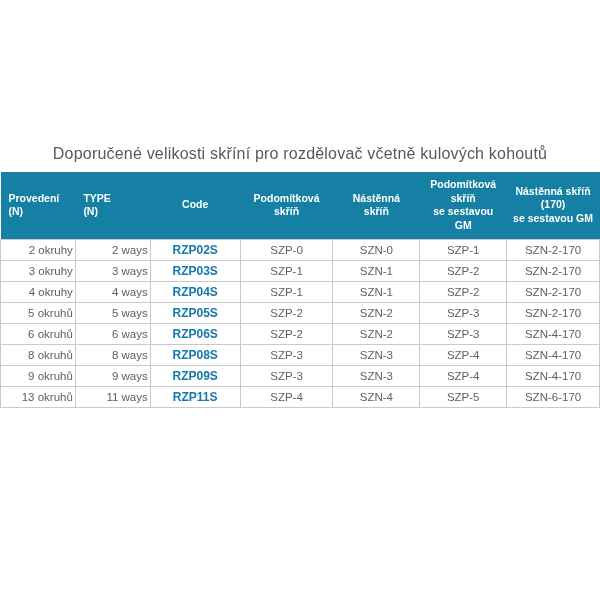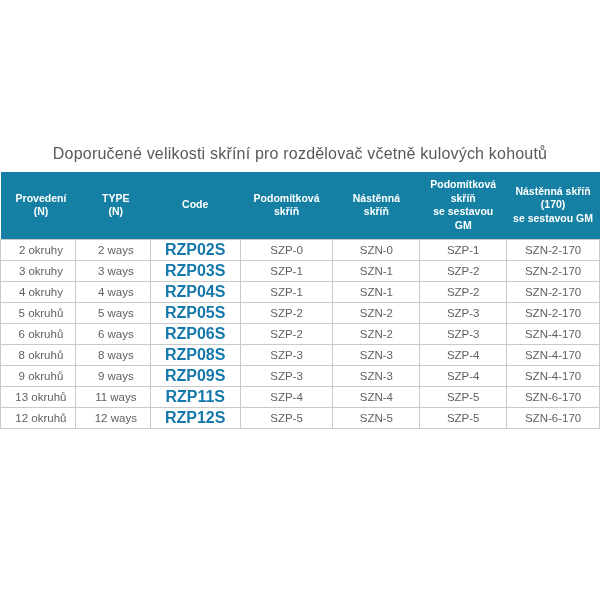--- a/index.html
+++ b/index.html
@@ -48,44 +48,44 @@
     font-weight:bold;
     line-height:1.3;
     text-align:center;
     vertical-align:middle;
     padding:6px 2px;
     white-space:pre-line;
     border:none;
   }
   thead th:nth-child(1),
   thead th:nth-child(2){
-    text-align:center;
+    text-align:left;
     padding-left:8px;
   }
   tbody td{
     border:1px solid var(--border);
     color:var(--body-text);
     font-size:11.5px;
     text-align:center;
     height:20px;
     padding:0 2px;
     vertical-align:middle;
     white-space:nowrap;
     overflow:hidden;
   }
   tbody td:nth-child(1),
   tbody td:nth-child(2){
-    text-align:center;
+    text-align:right;
     padding-left:8px;
     margin-left:23px;
   }
   tbody td:nth-child(3){
     font-weight:bold;
     color:var(--code-text);
-    font-size:16px;
+    font-size:12px;
   }
 </style>
 </head>
 <body>
 
 <div class="page">
   <div class="title">Doporučené velikosti skříní pro rozdělovač včetně kulových kohoutů</div>
 
   <table>
     <colgroup>
@@ -183,24 +183,15 @@
         </tr>
         <tr>
           <td>13 okruhů</td>
           <td>11 ways</td>
           <td>RZP11S</td>
           <td>SZP-4</td>
           <td>SZN-4</td>
           <td>SZP-5</td>
           <td>SZN-6-170</td>
         </tr>
-        <tr>
-          <td>12 okruhů</td>
-          <td>12 ways</td>
-          <td>RZP12S</td>
-          <td>SZP-5</td>
-          <td>SZN-5</td>
-          <td>SZP-5</td>
-          <td>SZN-6-170</td>
-        </tr>
       </tbody>
   </table>
 </div>
 
 </body></html>

